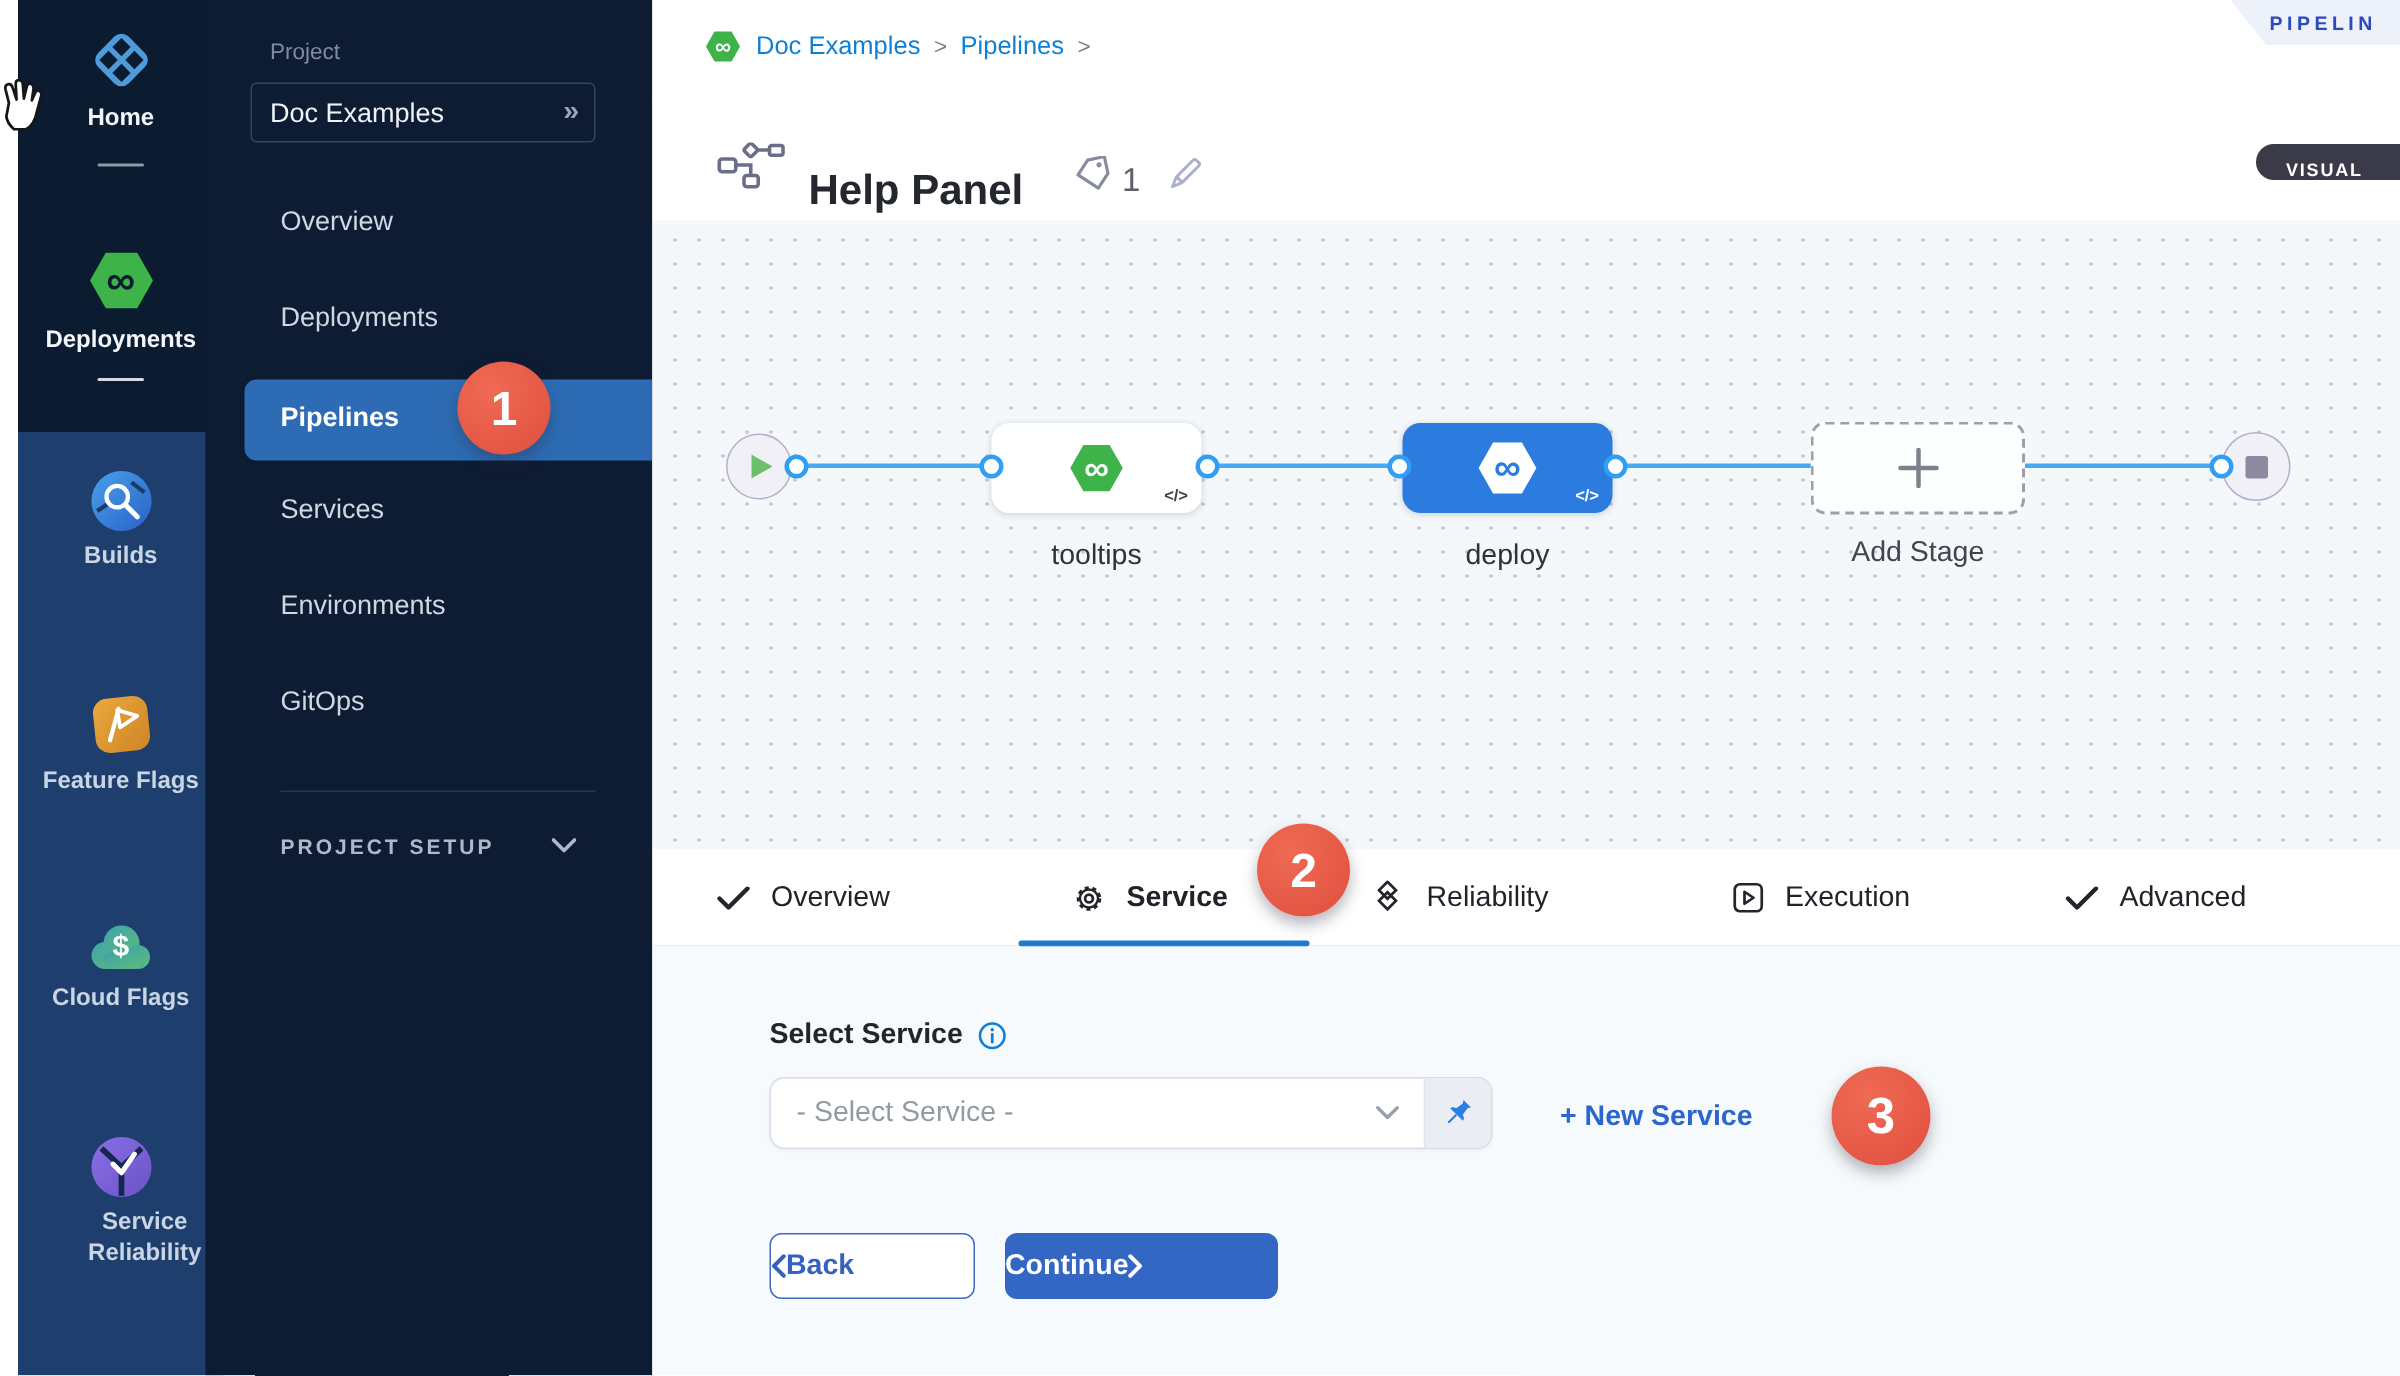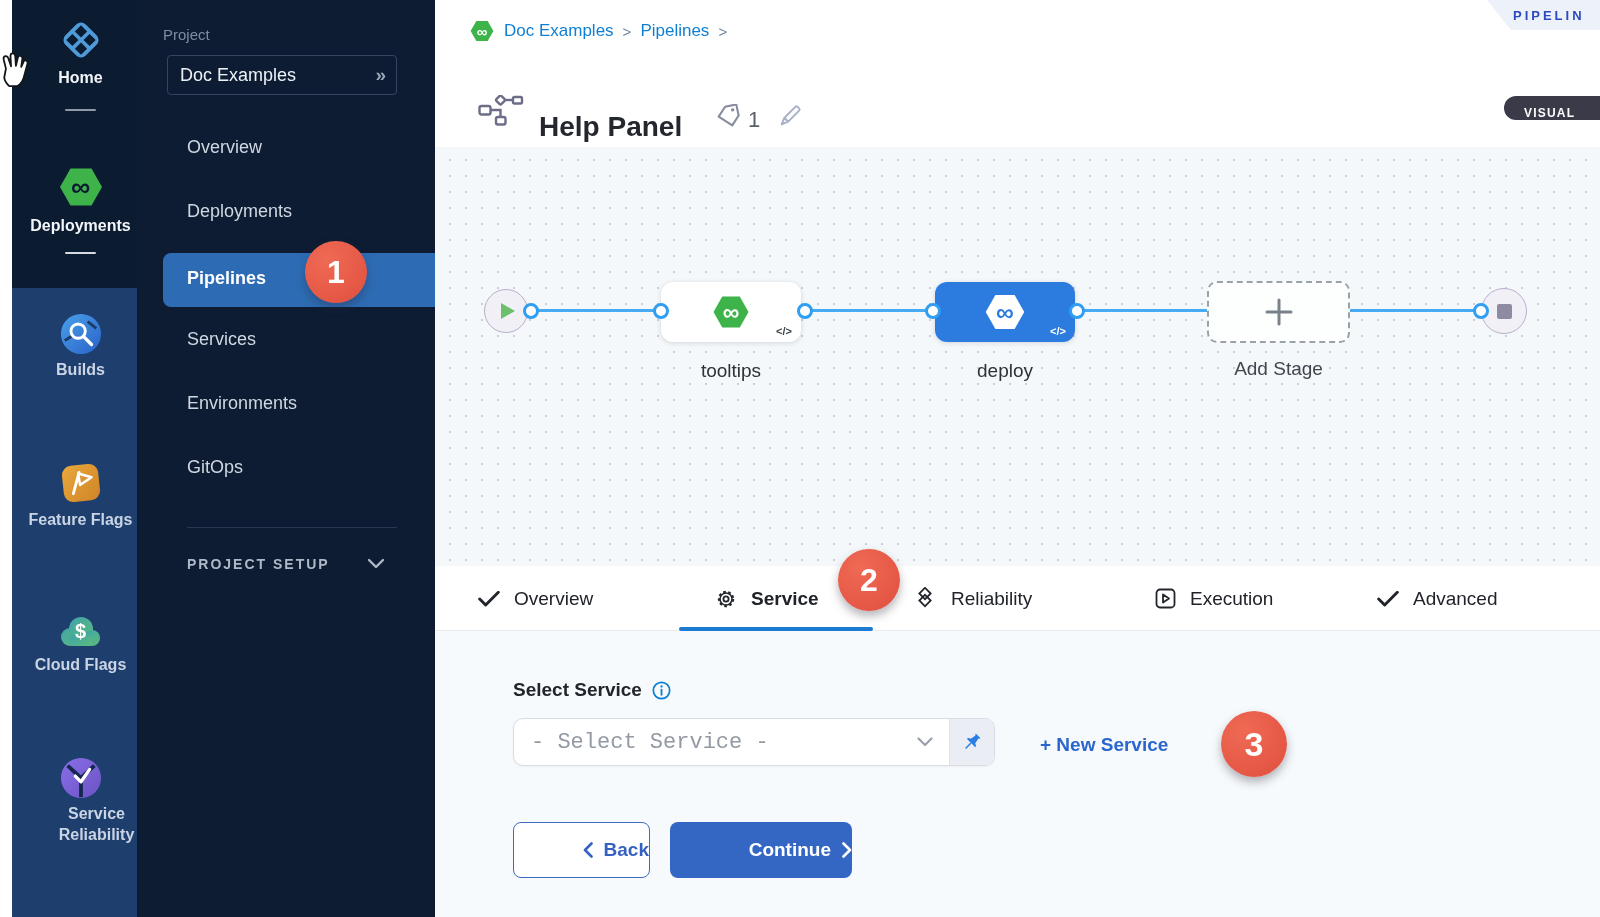--- a/index.html
+++ b/index.html
@@ -9,21 +9,21 @@
   
   #rail{position:absolute;left:12px;top:0;width:137px;height:917px;background:#1e3f6e;}
   #rail .rail-top{position:absolute;left:0;top:0;width:137px;height:288px;background:#0b1b30;}
   .rail-item{position:absolute;left:0;width:137px;text-align:center;}
   .rail-label{font-size:16px;font-weight:600;color:#c9d4e4;line-height:21px;}
   .rail-label.bright{color:#f2f5f9;}
   .rail-dash{position:absolute;left:53px;width:31px;height:2px;border-radius:1px;}
 
   
   #projnav{position:absolute;left:137px;top:0;width:298px;height:917px;background:#0e1c33;}
-  .proj-label{position:absolute;left:26px;top:26px;font-size:15px;color:#7e8ca1;}
+  .proj-label{position:absolute;left:43px;top:26px;font-size:15px;color:#7e8ca1;}
   .proj-box{position:absolute;left:30px;top:55px;width:228px;height:38px;border:1px solid #33455f;border-radius:4px;display:flex;align-items:center;}
   .proj-box .pname{flex:1;padding-left:12px;font-size:18px;color:#eef2f7;white-space:nowrap;overflow:hidden;}
   .proj-box .pexpand{padding:0 12px;font-size:19px;color:#9aa6b8;font-weight:700;letter-spacing:-2px;}
   .nav-item{position:absolute;left:50px;font-size:18px;color:#cfd8e2;line-height:22px;cursor:default;}
   .nav-active-row{position:absolute;left:26px;top:253px;width:272px;height:54px;background:#2d6cb4;border-radius:8px 0 0 8px;}
   .nav-active-row .nav-item-active{position:absolute;left:24px;top:15px;font-size:18px;font-weight:600;color:#ffffff;}
   .nav-divider{position:absolute;left:50px;top:527px;width:210px;height:1px;background:#273850;}
   .setup-label{position:absolute;left:50px;top:556px;font-size:14px;font-weight:700;letter-spacing:2px;color:#aeb9c8;}
   .setup-chevron{position:absolute;left:230px;top:558px;}
 
@@ -64,25 +64,25 @@
   
   #tabbar{position:absolute;left:0;top:566px;width:1165px;height:65px;background:#fff;border-bottom:1px solid #e8ebee;box-sizing:border-box;}
   .tab{position:absolute;top:0;height:65px;display:flex;align-items:center;gap:14px;font-size:19px;color:#202329;font-weight:500;cursor:pointer;}
   .tab.active{font-weight:600;}
   .tab-underline{position:absolute;left:244px;top:61px;width:194px;height:4px;background:#1b7ad1;border-radius:2px;}
 
   
   #panel{position:absolute;left:0;top:631px;width:1165px;height:286px;background:#f7fafc;}
   .sel-label{position:absolute;left:78px;top:48px;display:flex;align-items:center;gap:10px;font-size:19px;font-weight:600;color:#22262c;}
   .dropdown{position:absolute;left:78px;top:87px;width:482px;height:48px;background:#fff;border:1px solid #d9dce4;border-radius:10px;box-sizing:border-box;display:flex;box-shadow:0 1px 2px rgba(20,30,50,.05);}
-  .dropdown .dd-value{flex:1;display:flex;align-items:center;padding-left:17px;font-size:22px;color:#939aa3;font-family:Liberation Mono, monospace;}
+  .dropdown .dd-value{flex:1;display:flex;align-items:center;padding-left:17px;font-size:19px;color:#939aa3;}
   .dropdown .dd-chevron{display:flex;align-items:center;padding-right:16px;}
   .dropdown .pin-seg{width:44px;background:#ebedf4;border-left:1px solid #dfe2e9;border-radius:0 9px 9px 0;display:flex;align-items:center;justify-content:center;cursor:pointer;}
   .new-service{position:absolute;left:605px;top:103px;font-size:19px;font-weight:600;color:#2b66cf;cursor:pointer;}
-  .btn{position:absolute;top:191px;height:56px;border-radius:8px;display:flex;align-items:center;justify-content:flex-end;gap:11px;font-size:19px;font-weight:700;box-sizing:border-box;cursor:pointer;}
+  .btn{position:absolute;top:191px;height:44px;border-radius:8px;display:flex;align-items:center;justify-content:flex-start;font-size:19px;font-weight:700;box-sizing:border-box;cursor:pointer;}
   .btn-back{left:78px;width:137px;background:#fff;border:1.5px solid #3f6ac4;color:#3562c1;}
   .btn-continue{left:235px;width:182px;background:#3467c4;color:#fff;}
 
   
   .step-badge{position:absolute;border-radius:50%;background:radial-gradient(circle at 35% 30%,#ef6a54,#e04f3e);
     box-shadow:0 5px 10px rgba(40,40,60,.35);display:flex;align-items:center;justify-content:center;
     color:#fff;font-weight:700;}
   #badge1{left:305px;top:241px;width:62px;height:62px;font-size:32px;}
   #badge2{left:838px;top:549px;width:62px;height:62px;font-size:32px;}
   #badge3{left:1221px;top:711px;width:66px;height:66px;font-size:34px;}

